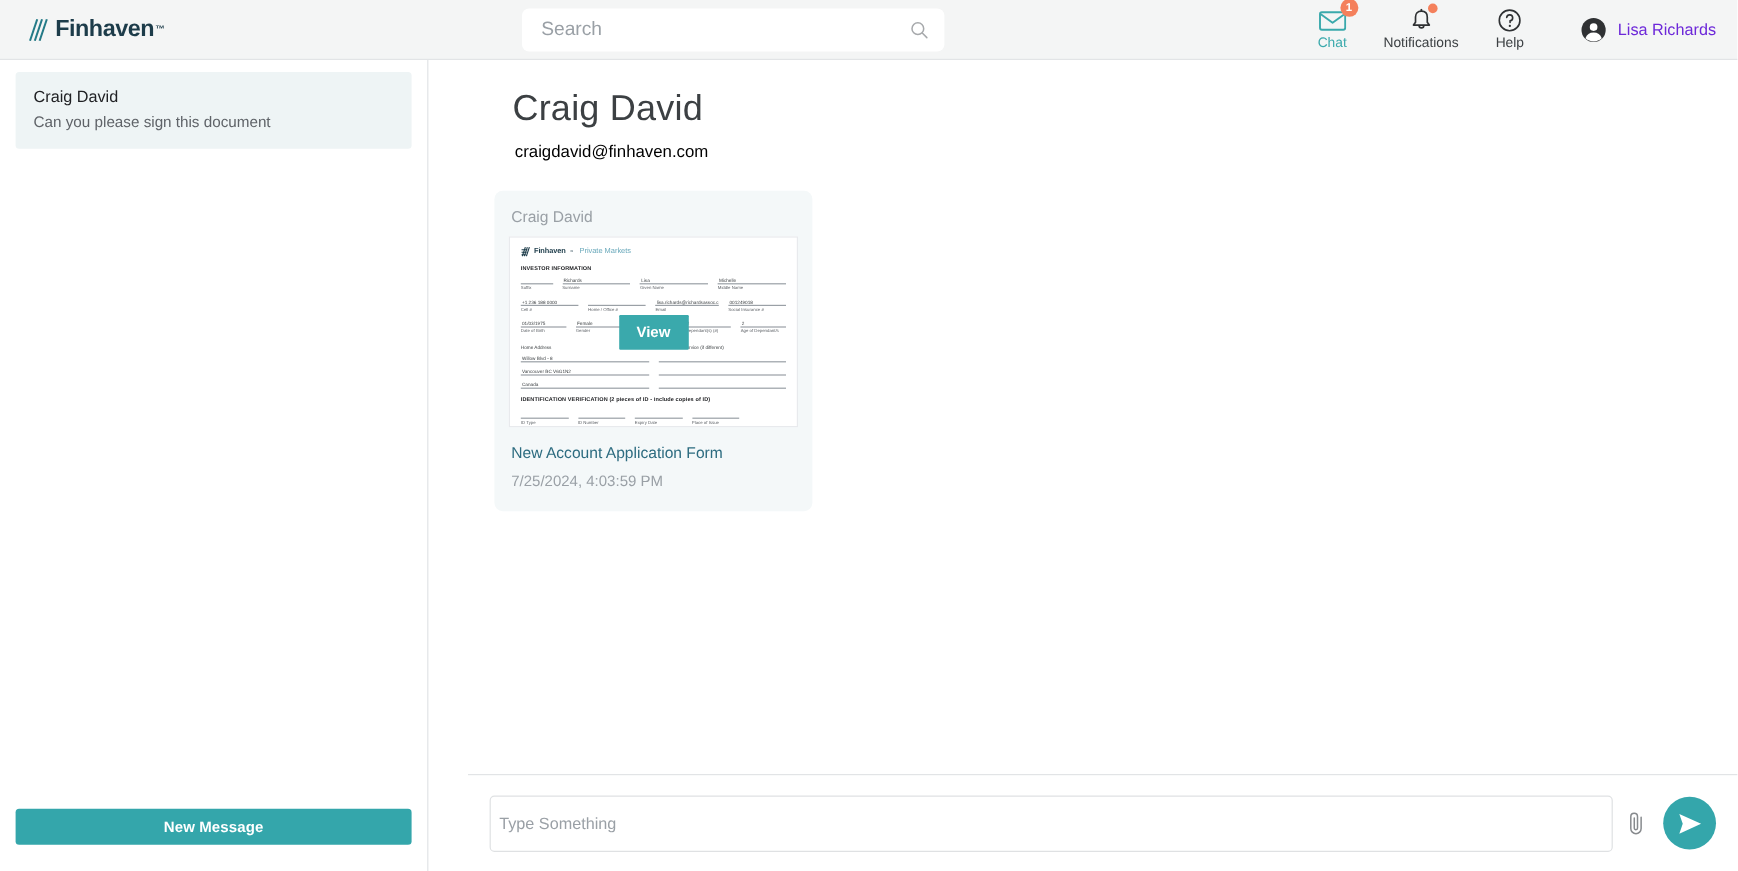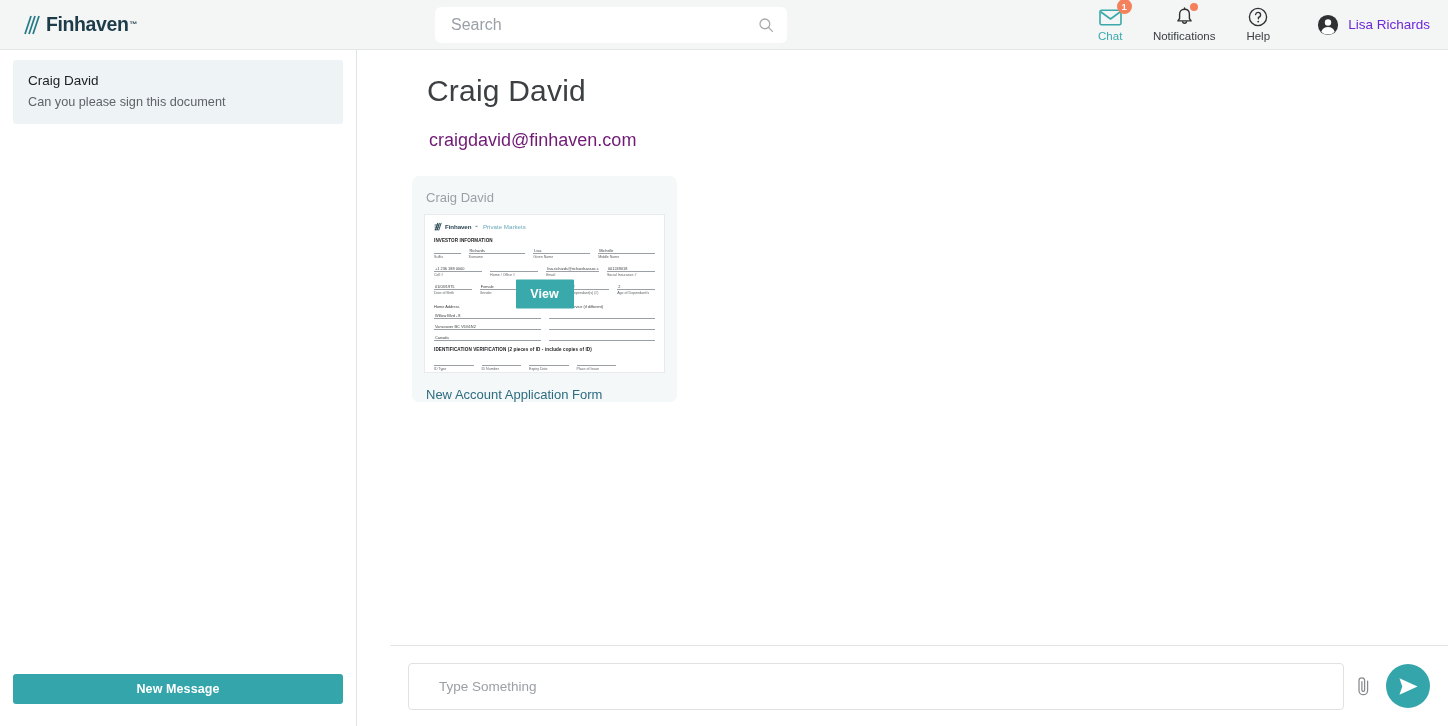--- a/index.html
+++ b/index.html
@@ -106,21 +106,21 @@
 
   
   .convo-panel { flex: 1; display: flex; flex-direction: column; min-width: 0; background:#fff; }
   .thread { flex: 1; padding: 24px 0 0 20px; overflow: hidden; position: relative; }
 
   .thread-title {
     font-size: 30px; color: #3c4043; font-weight: normal;
     letter-spacing: 0.2px; line-height: 1.1; margin-left: 17px;
   }
   .thread-email {
-    font-size: 18px; color: #701a75; margin-top: 23px; margin-left: 19px;
+    font-size: 14px; color: #000000; margin-top: 11px; margin-left: 19px;
   }
 
   .msg-card {
     margin-top: 25px; margin-left: 2px;
     width: 265px;
     background: #f4f8f9; border-radius: 7px;
     padding: 14px 0 0 0;
   }
   .msg-sender {
     font-size: 13px; color: #9aa0a6; padding: 0 14px 9px 14px;
@@ -176,21 +176,21 @@
   .composer {
     height: 81px; min-height: 81px;
     border-top: 1px solid #e2e4e6;
     display: flex; align-items: center;
     padding: 0 18px 0 18px;
     background: #fff;
   }
   .composer-input {
     flex: 1; height: 47px;
     border: 1px solid #dfe1e3; border-radius: 4px;
-    padding: 0 30px; outline: none;
+    padding: 0 7px; outline: none;
     font-family: "Liberation Sans", sans-serif;
     font-size: 13.5px; color: #3c4043;
     background: #fff;
   }
   .composer-input::placeholder { color: #9aa0a6; }
   .attach-btn {
     width: 38px; height: 40px; display: flex; align-items: center; justify-content: center;
     background: none; border: none; cursor: pointer; opacity: 0.75;
   }
   .send-btn {
@@ -470,20 +470,21 @@
                 </div>
                 <div style="flex:0 0 14%"></div>
               </div>
 
             </div>
 
             <button class="view-btn">View</button>
           </div>
 
           <div class="doc-title">New Account Application Form</div>
+          <div class="doc-time">7/25/2024, 4:03:59 PM</div>
         </div>
       </div>
 
       <div class="composer">
         <input class="composer-input" type="text" placeholder="Type Something" style="">
         <button class="attach-btn">
           <svg width="17" height="21" viewBox="0 0 17 21">
             <path d="M12.6 5.1 v9.3 a4.3 4.3 0 0 1 -8.6 0 V4.6 a2.8 2.8 0 0 1 5.6 0 v9.5 a1.35 1.35 0 0 1 -2.7 0 V5.6" fill="none" stroke="#5f6368" stroke-width="1.25" stroke-linecap="round" stroke-linejoin="round"></path>
           </svg>
         </button>

